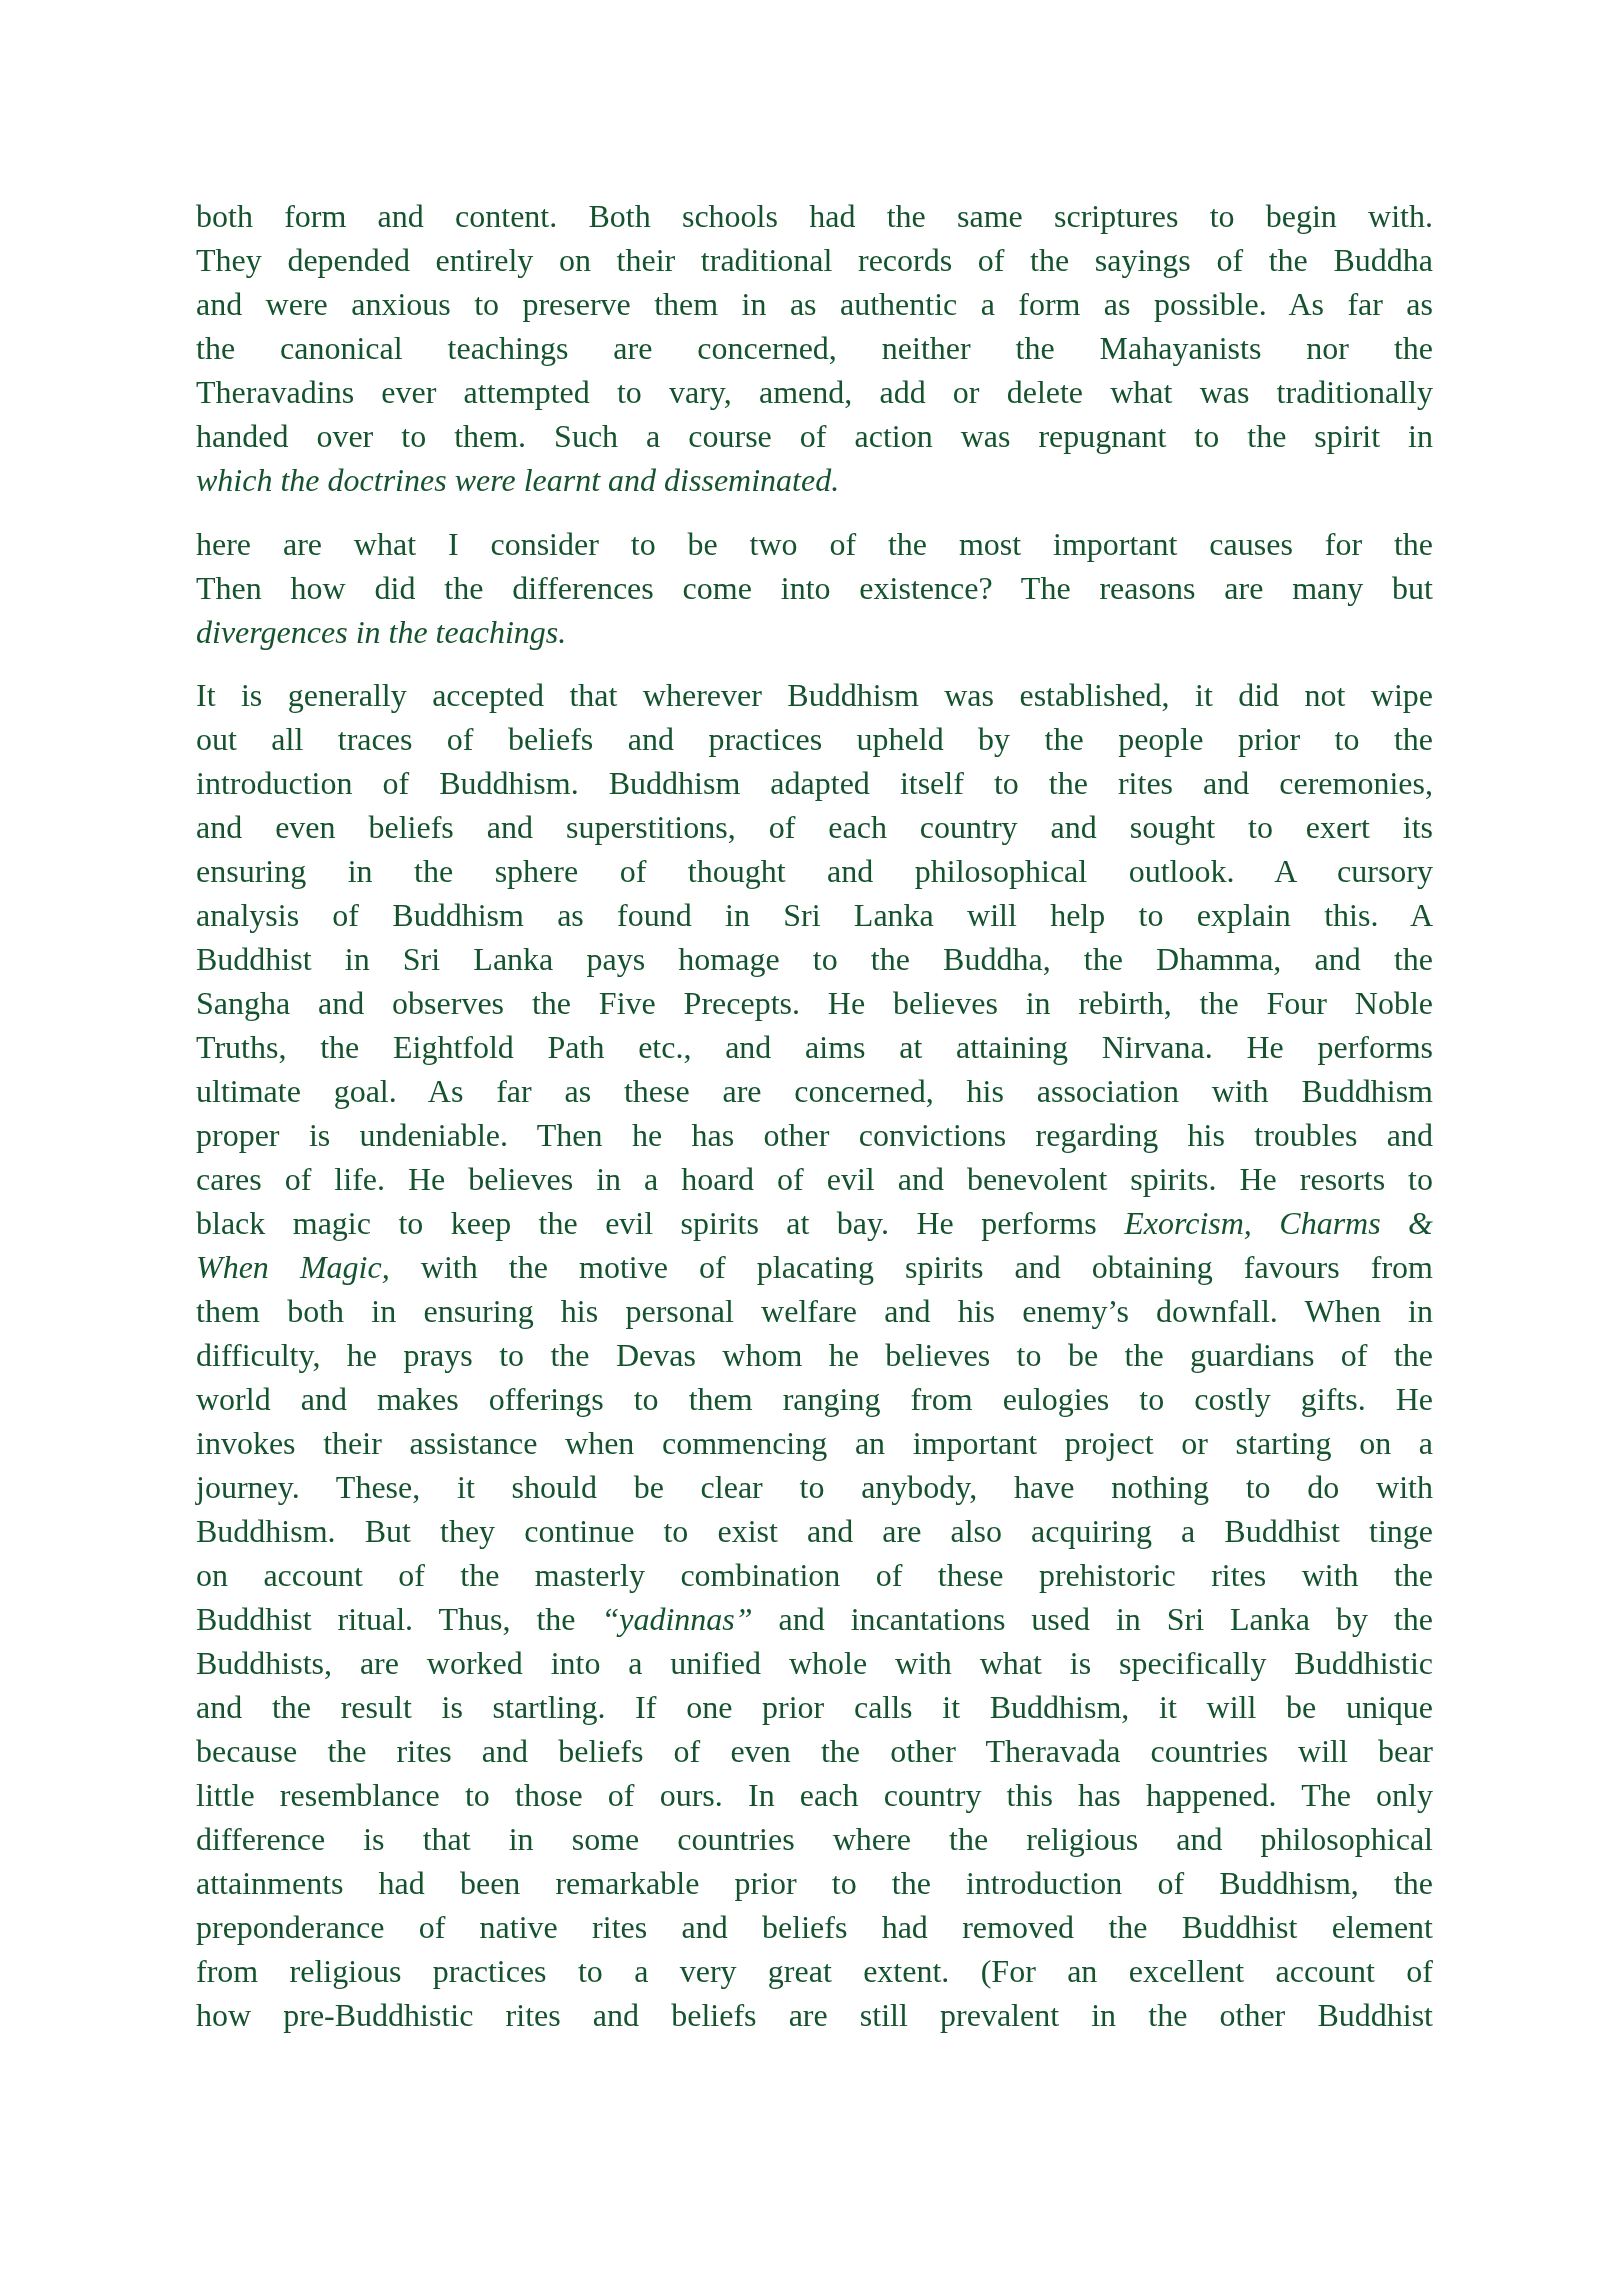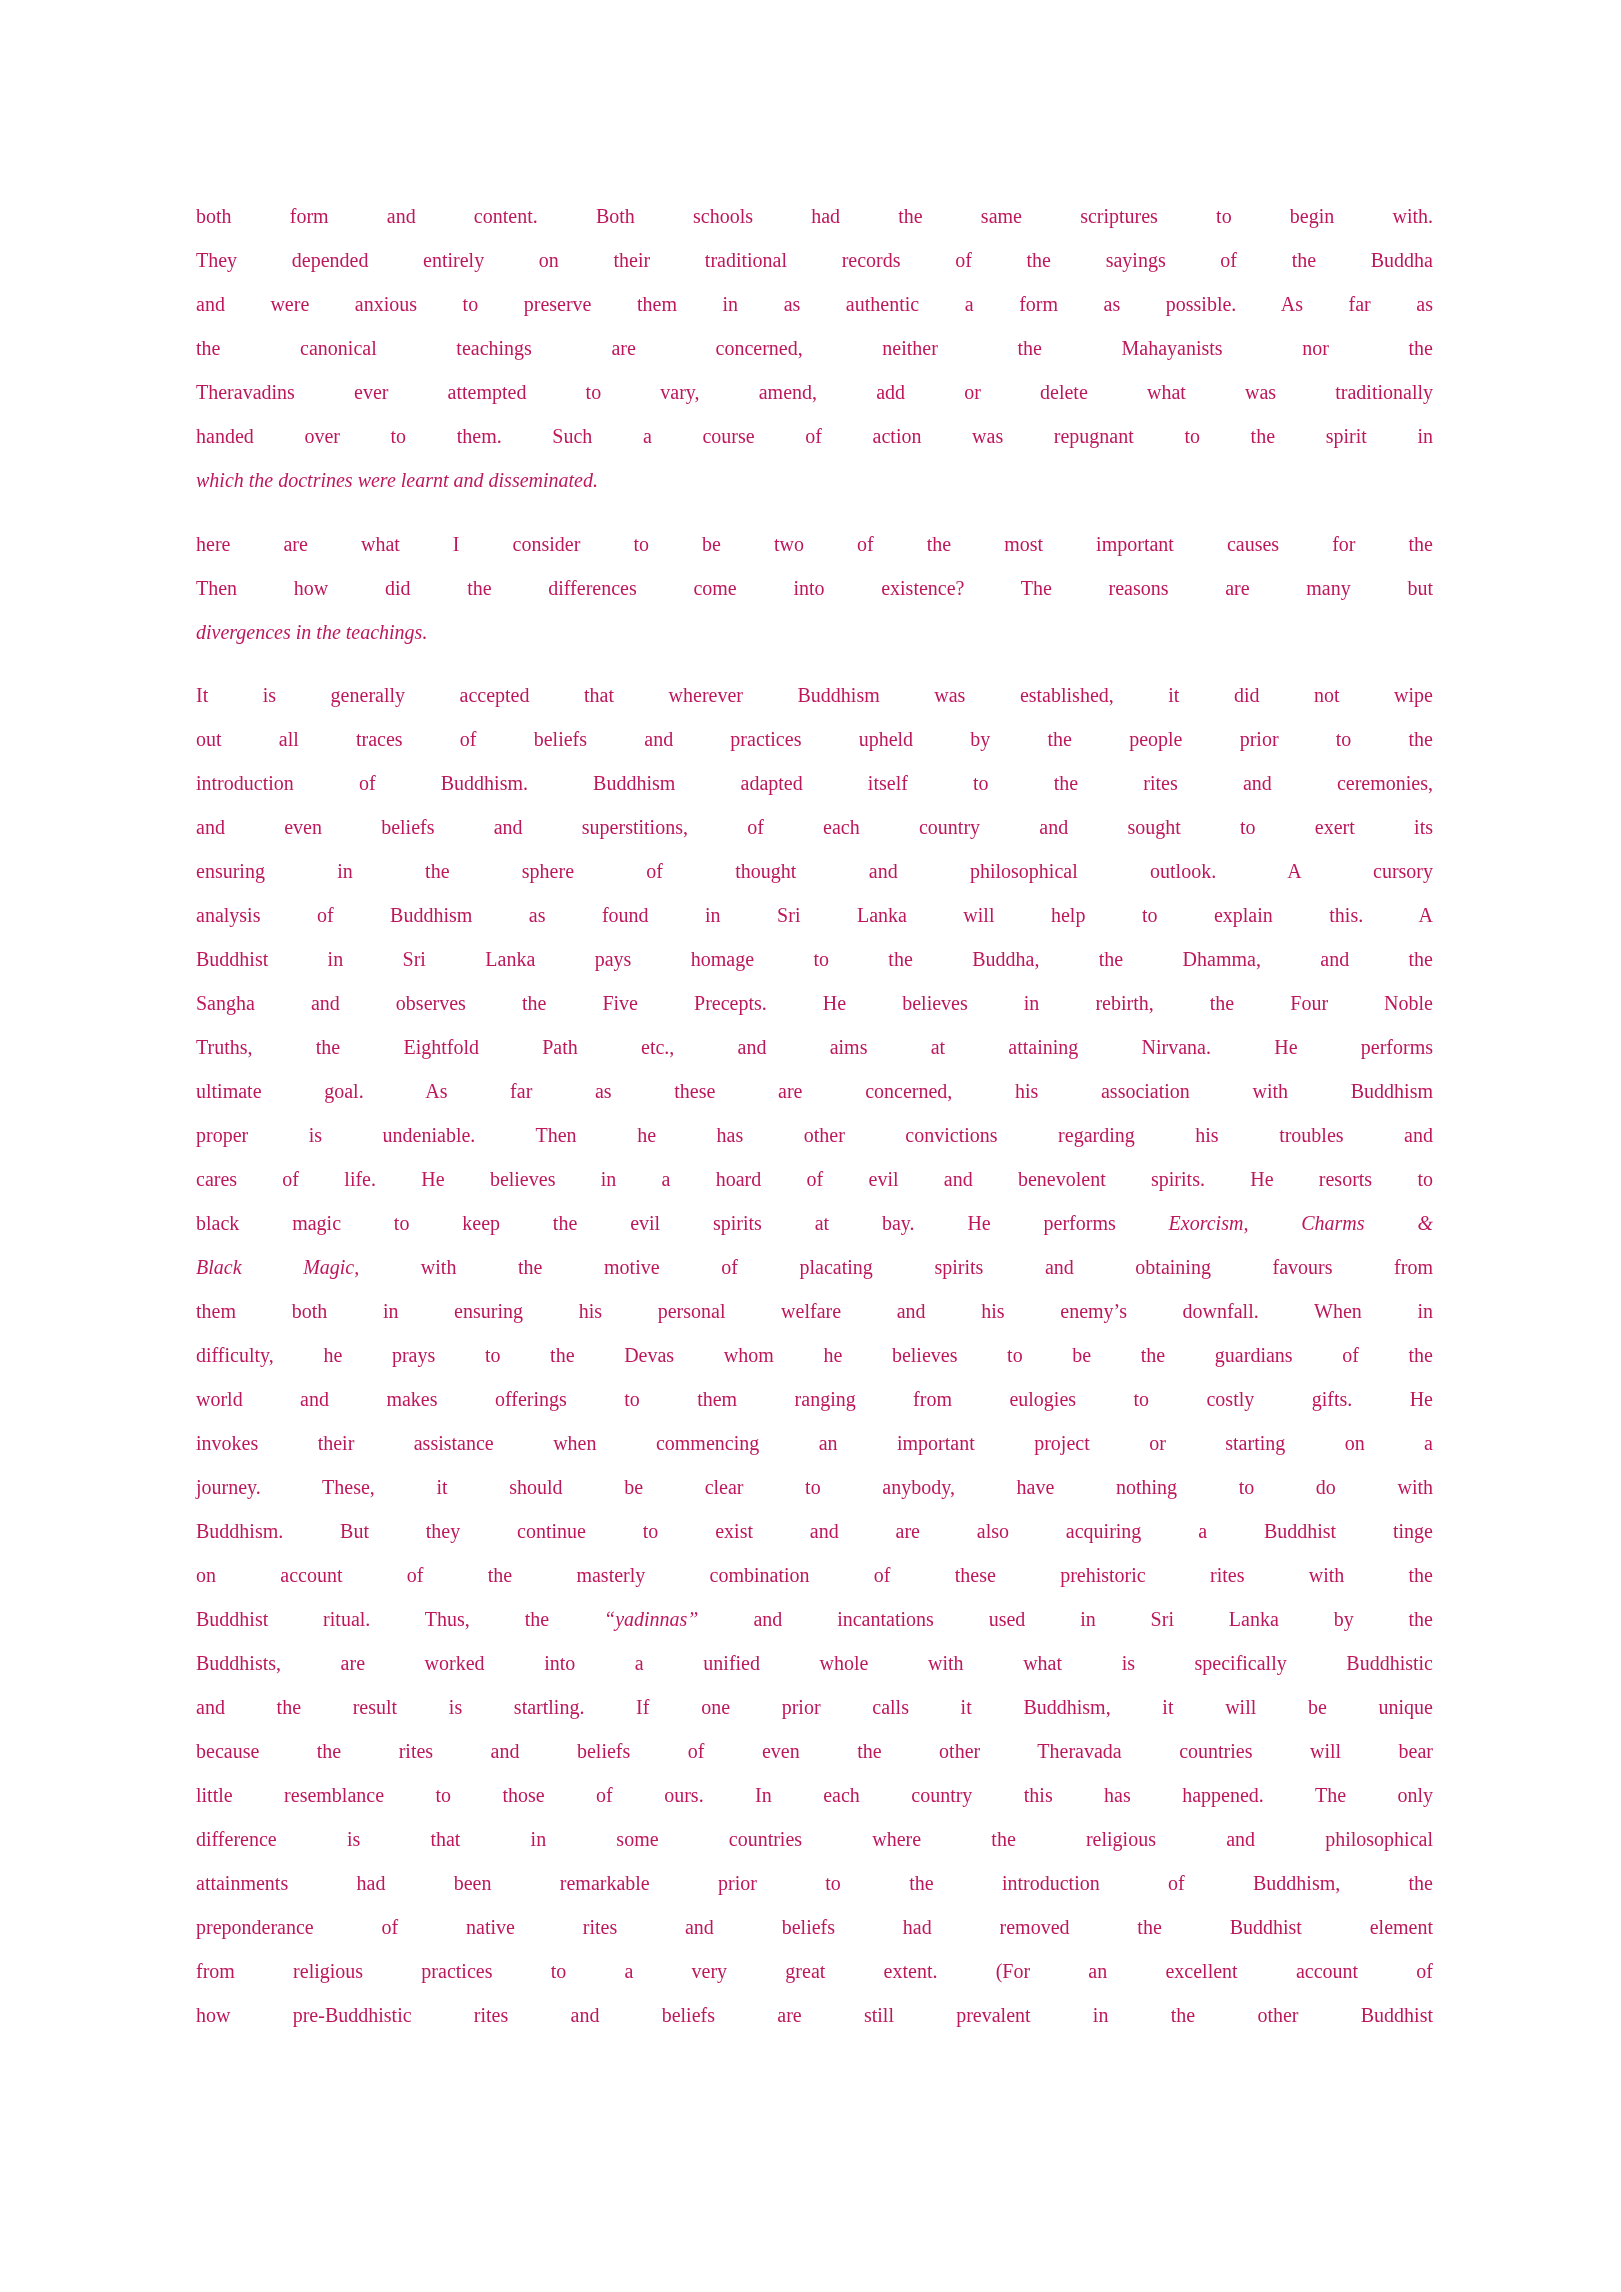--- a/index.html
+++ b/index.html
@@ -12,23 +12,23 @@
       height: 2293px;
       position: relative;
       overflow: hidden;
     }
     .page {
       position: absolute;
       left: 196px;
       top: 194px;
       width: 1237px;
       font-family: "Liberation Serif", "DejaVu Serif", serif;
-      font-size: 20px;
+      font-size: 32px;
       line-height: 44px;
-      color: #be185d;
+      color: #14532d;
     }
     .para {
       margin: 0 0 19.6px 0;
       text-align: justify;
       text-justify: inter-word;
     }
     .para.last {
       margin-bottom: 16px;
     }
     .line {
@@ -75,21 +75,21 @@
     <span class="line">and even beliefs and superstitions, of each country and sought to exert its</span>
     <span class="line">ensuring in the sphere of thought and philosophical outlook.  A cursory</span>
     <span class="line">analysis of Buddhism as found in Sri Lanka will help to explain this.  A</span>
     <span class="line">Buddhist in Sri Lanka pays homage to the Buddha, the Dhamma, and the</span>
     <span class="line">Sangha and observes the Five Precepts.  He believes in rebirth, the Four Noble</span>
     <span class="line">Truths, the Eightfold Path etc., and aims at attaining Nirvana.  He performs</span>
     <span class="line">ultimate goal.  As far as these are concerned, his association with Buddhism</span>
     <span class="line">proper is undeniable. Then he has other convictions regarding his troubles and</span>
     <span class="line">cares of life.  He believes in a hoard of evil and benevolent spirits.  He resorts to</span>
     <span class="line"><span>black magic to keep the evil spirits at bay.  He performs </span><em>Exorcism, Charms &amp;</em><span></span></span>
-    <span class="line"><span></span><em>Black Magic,</em><span> with the motive of placating spirits and obtaining favours from</span></span>
+    <span class="line"><span></span><em>When Magic,</em><span> with the motive of placating spirits and obtaining favours from</span></span>
     <span class="line">them both in ensuring his personal welfare and his enemy’s downfall.  When in</span>
     <span class="line">difficulty, he prays to the Devas whom he believes to be the guardians of the</span>
     <span class="line">world and makes offerings to them ranging from eulogies to costly gifts. He</span>
     <span class="line">invokes their assistance when commencing an important project or starting on a</span>
     <span class="line">journey. These, it should be clear to anybody, have nothing to do with</span>
     <span class="line">Buddhism.  But they continue to exist and are also acquiring a Buddhist tinge</span>
     <span class="line">on account of the masterly combination of these prehistoric rites with the</span>
     <span class="line"><span>Buddhist ritual.  Thus, the </span><em>“yadinnas”</em><span> and incantations used in Sri Lanka by the</span></span>
     <span class="line">Buddhists, are worked into a unified whole with what is specifically Buddhistic</span>
     <span class="line">and the result is startling.  If one prior calls it Buddhism, it will be unique</span>

